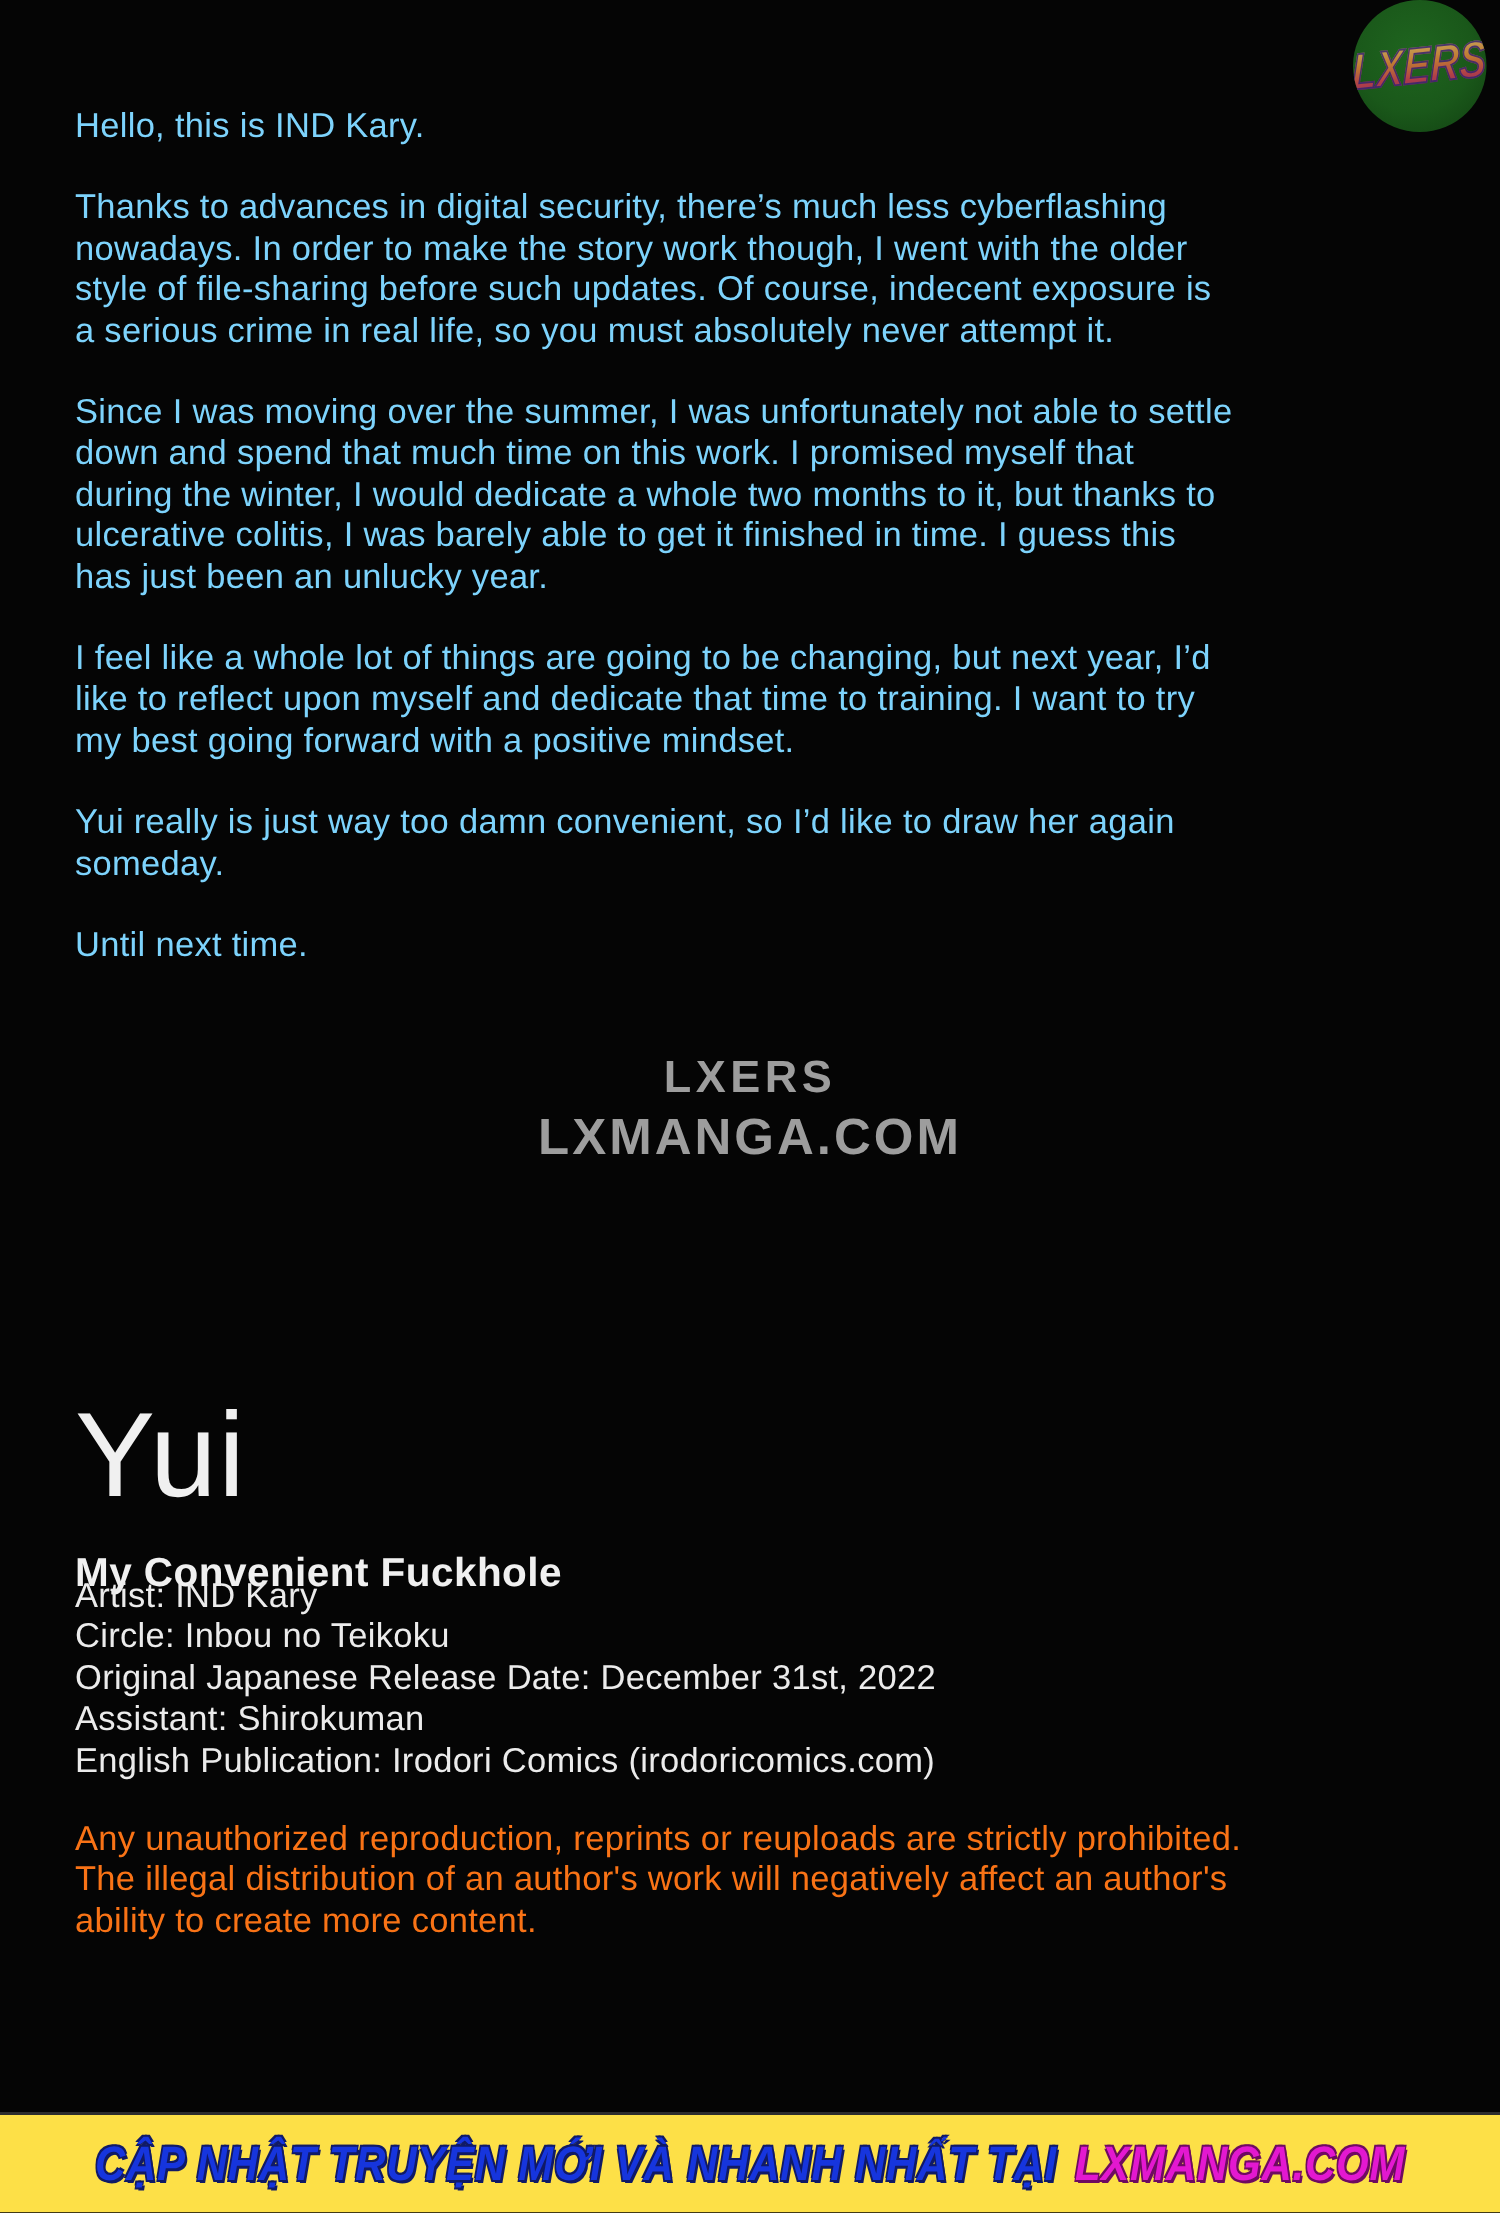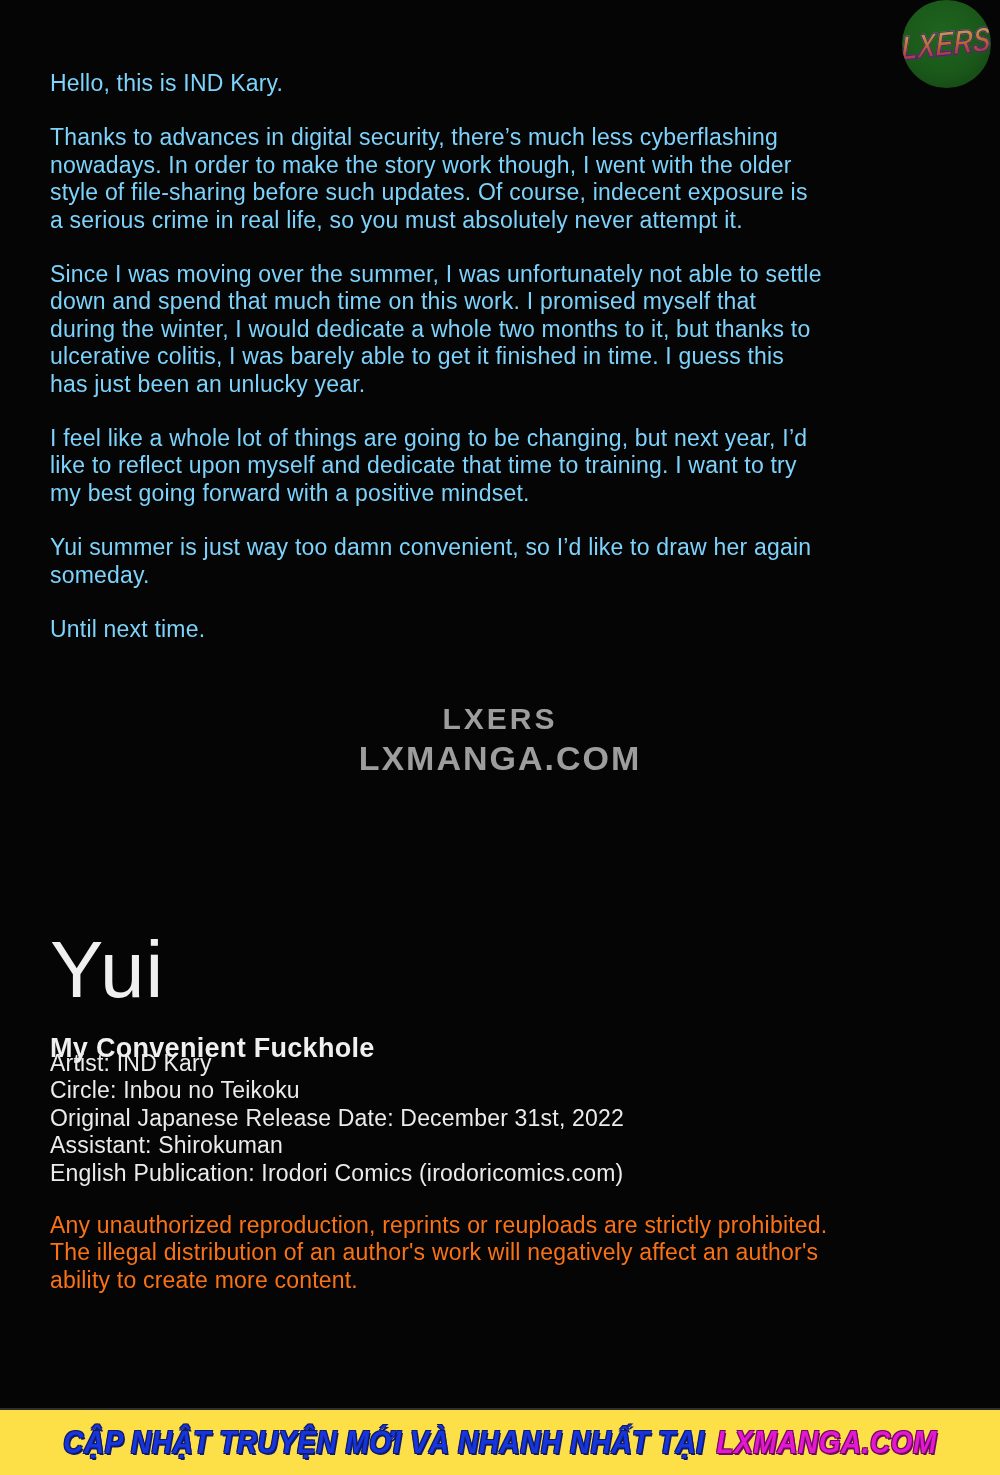--- a/index.html
+++ b/index.html
@@ -161,21 +161,21 @@
 style of file-sharing before such updates. Of course, indecent exposure is
 a serious crime in real life, so you must absolutely never attempt it.</p>
   <p>Since I was moving over the summer, I was unfortunately not able to settle
 down and spend that much time on this work. I promised myself that
 during the winter, I would dedicate a whole two months to it, but thanks to
 ulcerative colitis, I was barely able to get it finished in time. I guess this
 has just been an unlucky year.</p>
   <p>I feel like a whole lot of things are going to be changing, but next year, I’d
 like to reflect upon myself and dedicate that time to training. I want to try
 my best going forward with a positive mindset.</p>
-  <p>Yui summer is just way too damn convenient, so I’d like to draw her again
+  <p>Yui really is just way too damn convenient, so I’d like to draw her again
 someday.</p>
   <p>Until next time.</p>
 </div>
 
 <div class="watermark">
   <div class="wm1">LXERS</div>
   <div class="wm2">LXMANGA.COM</div>
 </div>
 
 <div class="title-block">

